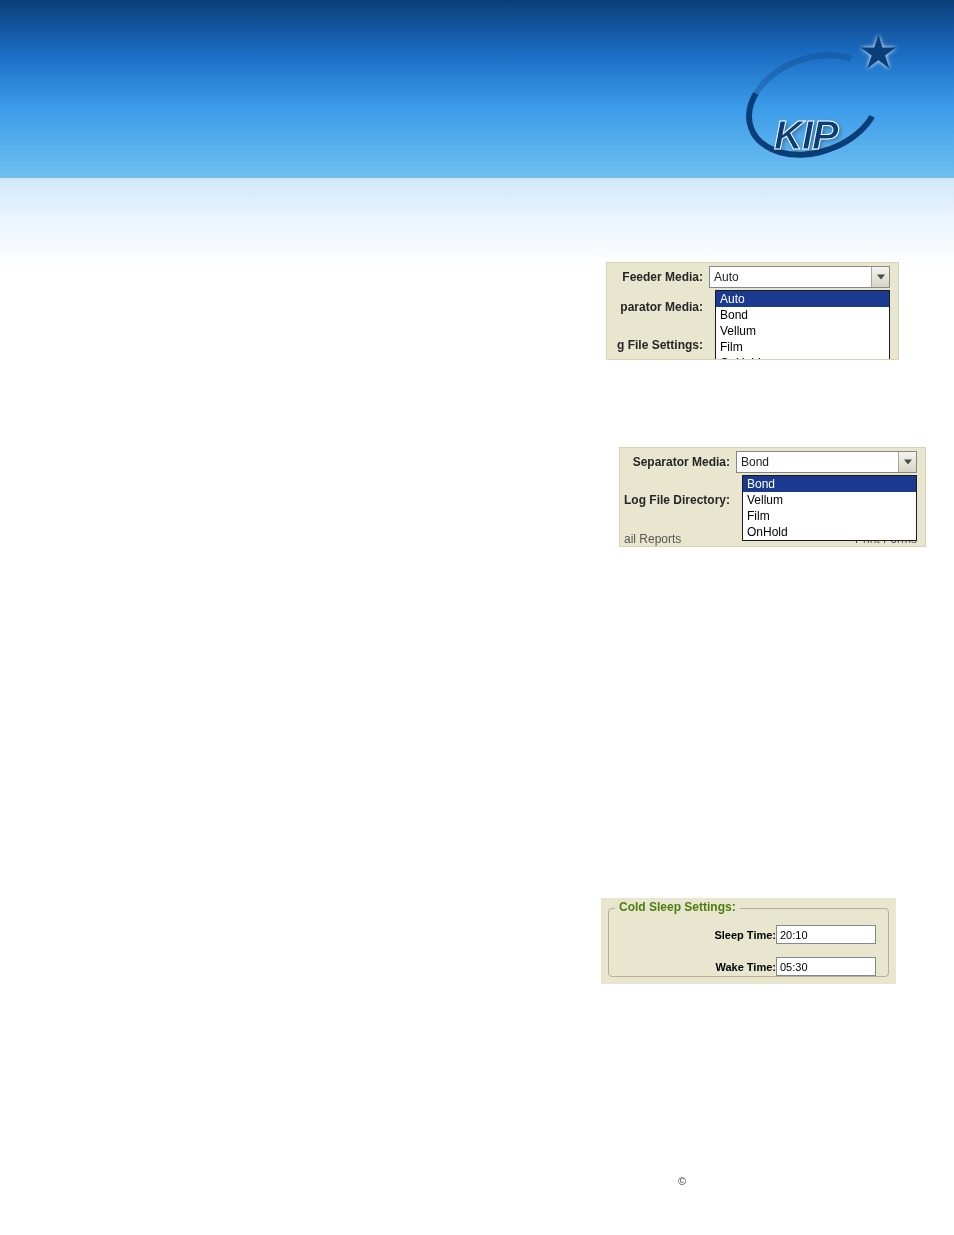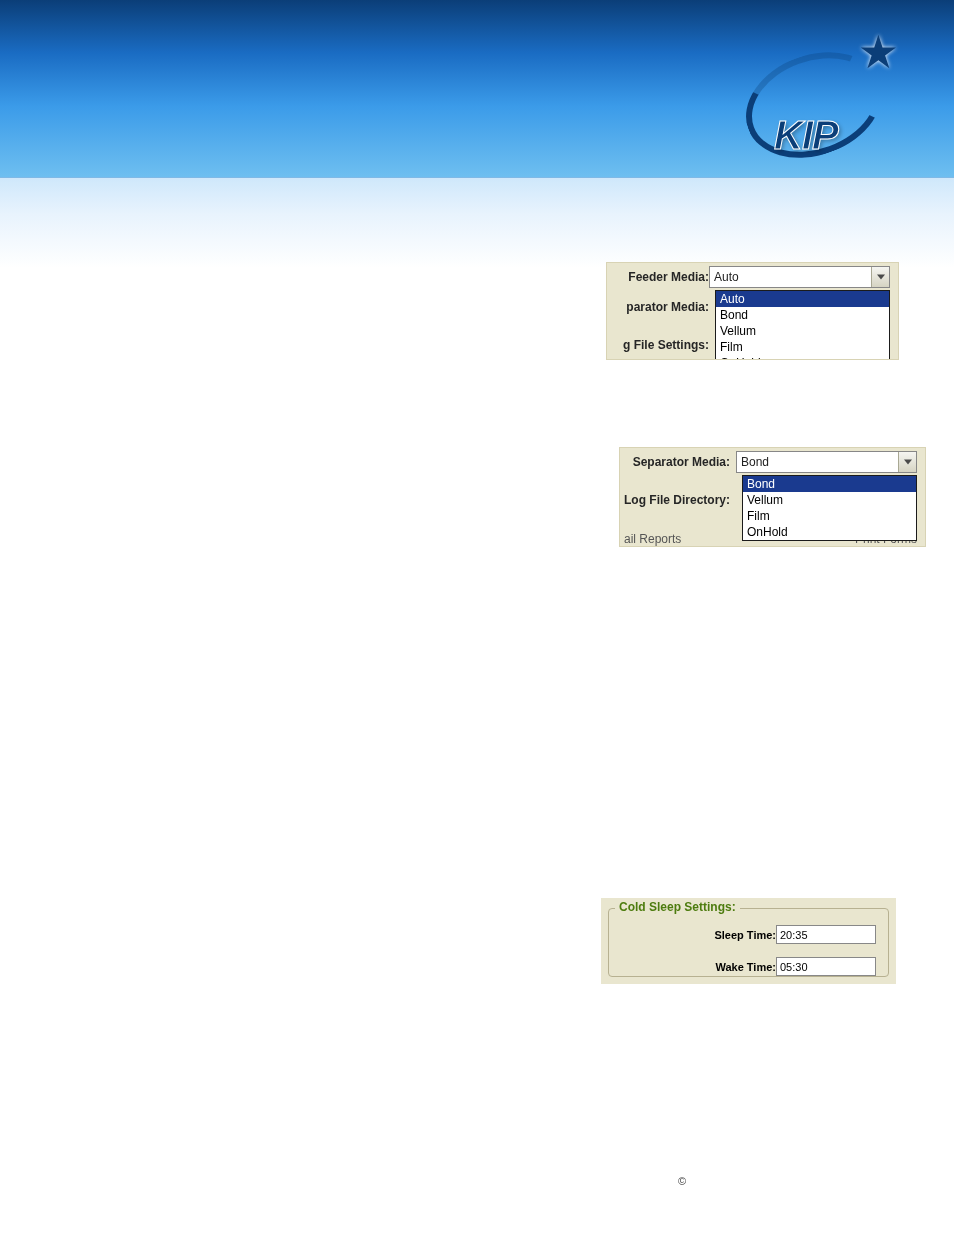--- a/index.html
+++ b/index.html
@@ -85,20 +85,21 @@
     display: flex;
     align-items: center;
     padding: 3px 8px 3px 4px;
   }
   .panel1 .row .label {
     flex: 0 0 98px;
     text-align: right;
     font-size: 12px;
     font-weight: bold;
     color: #262626;
+    padding-right: 6px;
   }
   .dropdown-field {
     flex: 1;
     border: 1px solid #878787;
     background: #fff;
     height: 22px;
     display: flex;
     align-items: center;
     position: relative;
   }
@@ -296,21 +297,21 @@
     <span>Print Forms</span>
   </div>
 </div>
 
 <div class="panel3">
   <div class="groupbox">
     <div class="title">Cold Sleep Settings:</div>
     <div class="row3 first">
       <div class="label3">Sleep Time:</div>
       <div class="input3">
-          <span>20:35</span>
+          <span>20:10</span>
         </div>
     </div>
     <div class="row3 second">
       <div class="label3">Wake Time:</div>
       <div class="input3">
           <span>05:30</span>
         </div>
     </div>
   </div>
 </div>

